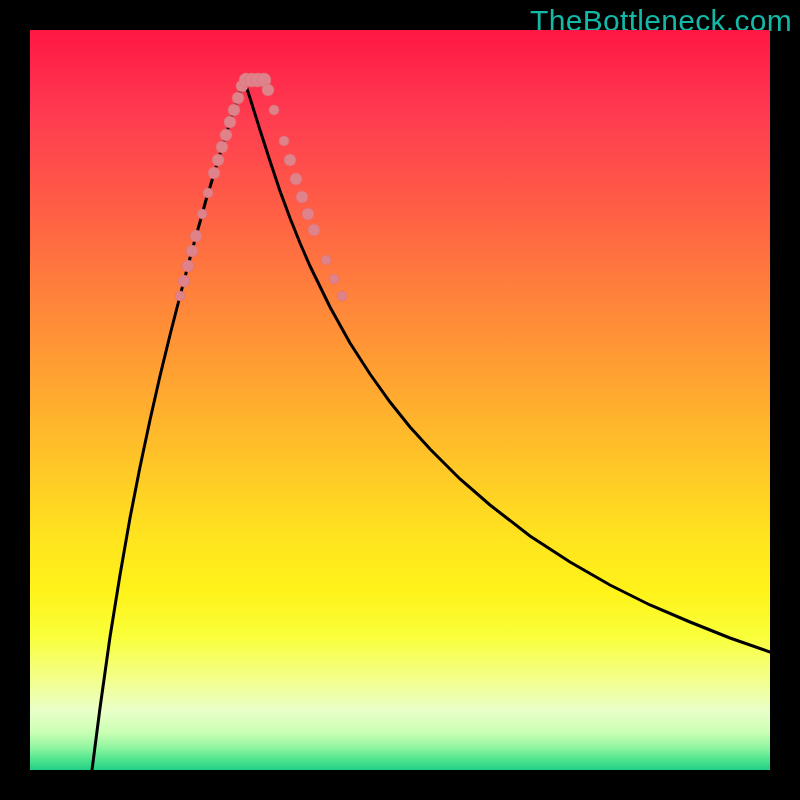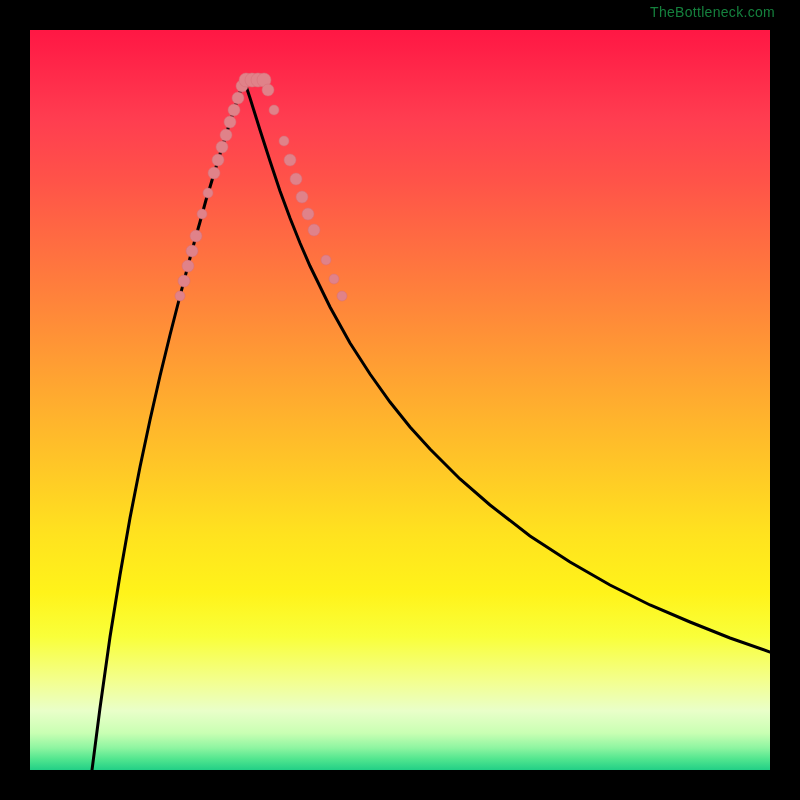--- a/index.html
+++ b/index.html
@@ -50,25 +50,25 @@
       #22cf86 100%
     );
   }
   .svg-layer {
     position: absolute;
     inset: 0;
   }
   .watermark {
     position: absolute;
     top: 4px;
-    right: 25px;
-    font-size: 14px;
+    right: 8px;
+    font-size: 30px;
     font-weight: 500;
     letter-spacing: 0.3px;
-    color: #15803d;
+    color: #14b8a6;
     user-select: none;
   }
 </style>
 </head>
 <body>
 
 <div class="frame">
   <div class="watermark">TheBottleneck.com</div>
   <div class="plot-area">
     <div class="gradient-bg"></div>

